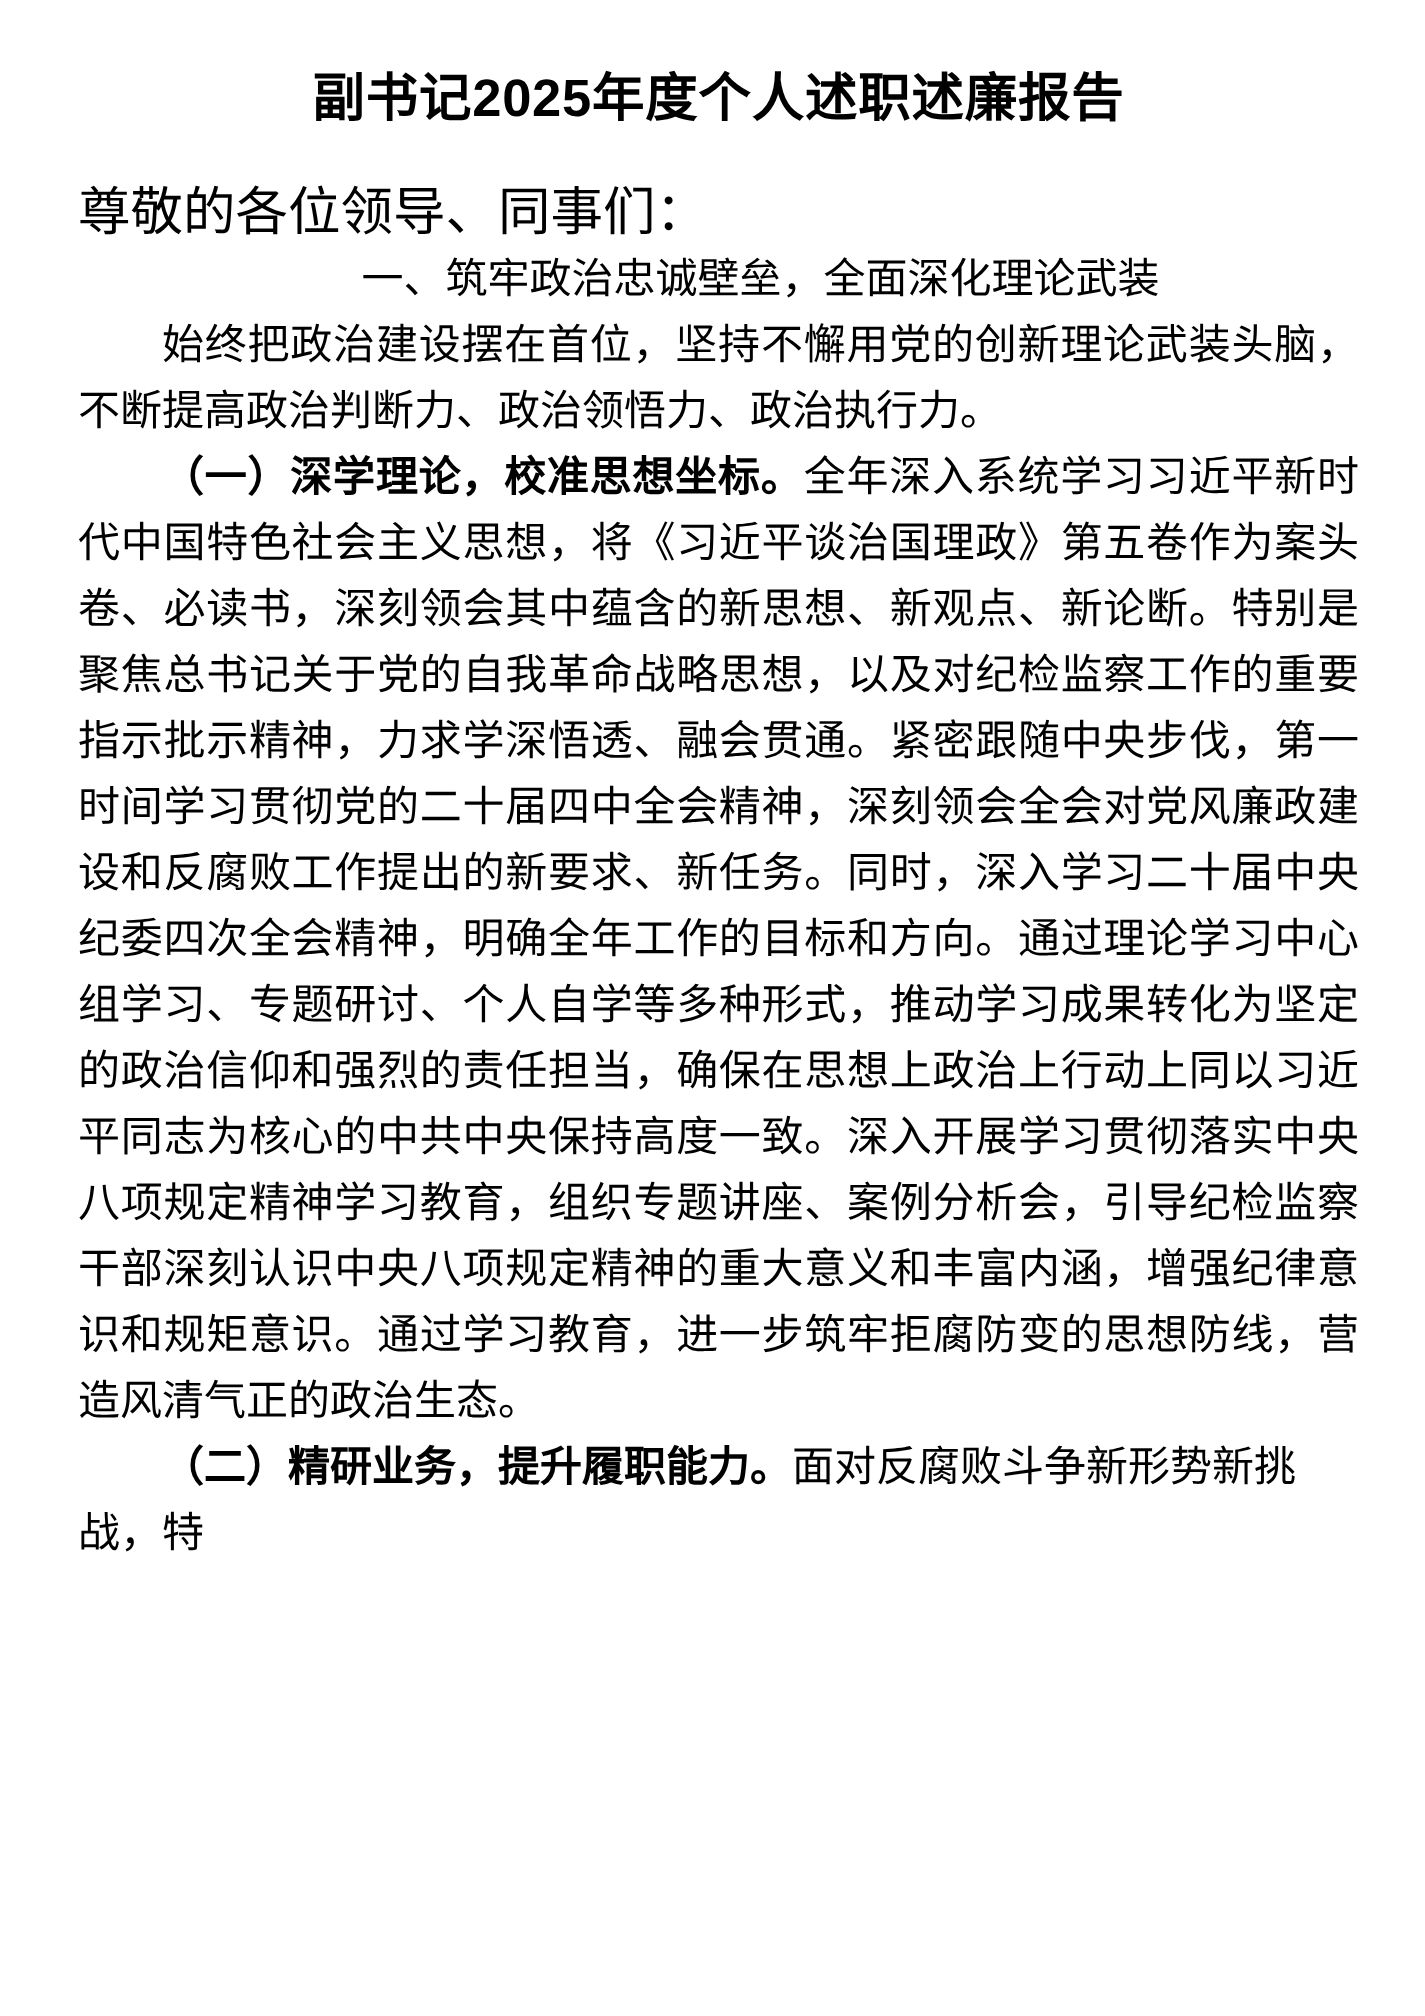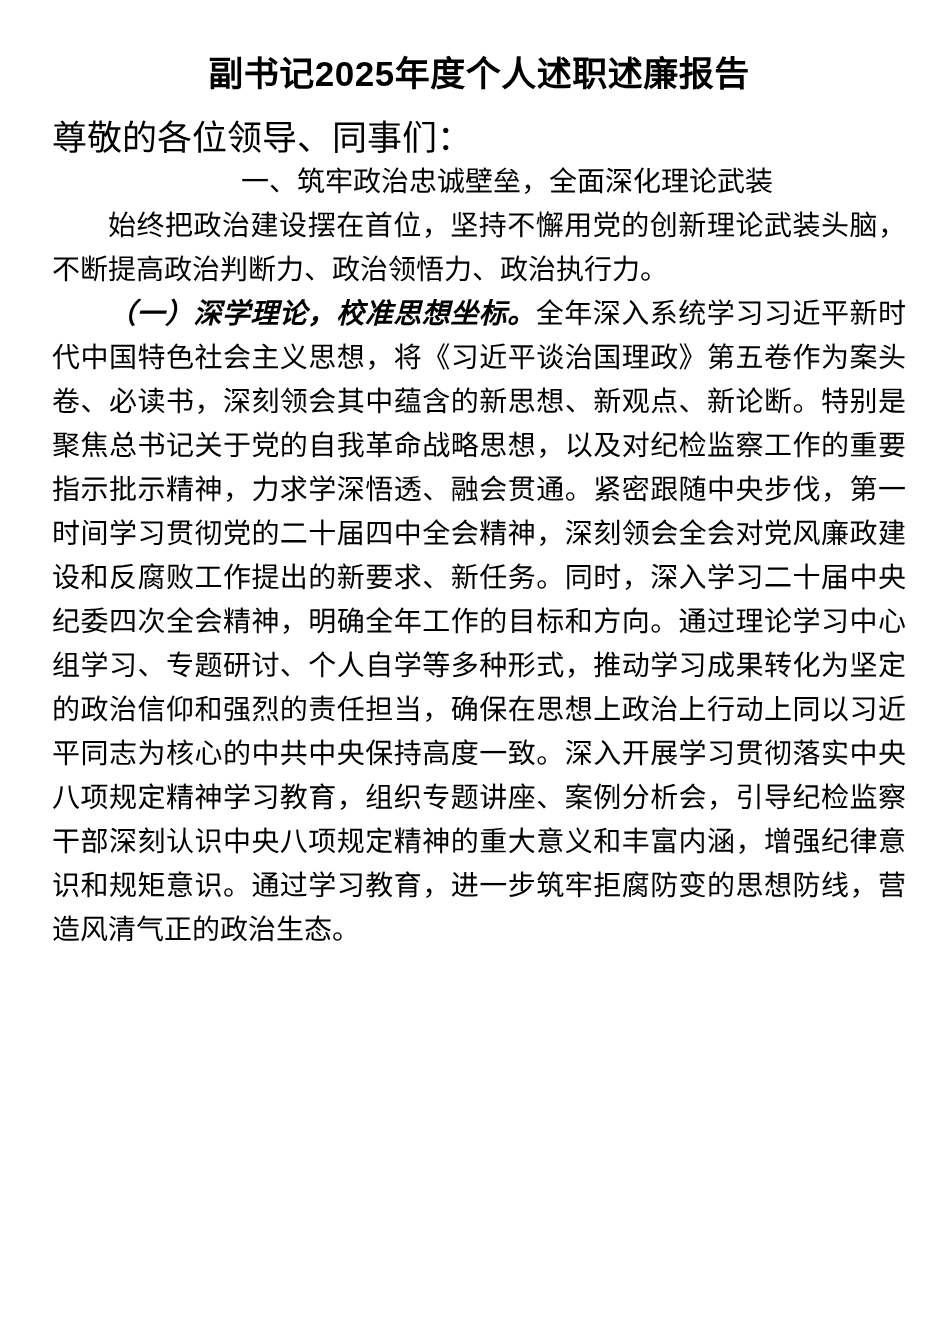--- a/index.html
+++ b/index.html
@@ -25,22 +25,22 @@
     position: absolute;
     left: 52px;
     top: 0;
     width: 854px;
   }
   .doc-title {
     font-size: 35px;
     font-weight: bold;
     text-align: center;
     line-height: 1.25;
-    margin: 0;
-    padding-top: 52px;
+    margin: 12px;
+    padding-top: 32px;
     letter-spacing: 0.5px;
     white-space: nowrap;
   }
   .salutation {
     font-size: 35px;
     line-height: 44px;
     margin: 0;
     padding-top: 20px;
     text-indent: 0;
     text-align: justify;
@@ -60,21 +60,20 @@
   }
   .heading-num {
     font-size: 28px;
     line-height: 44px;
     margin: 0;
     text-indent: 56px;
     text-align: center;
   }
   .lead {
     font-weight: bold;
-    font-style: italic;
   }
 </style>
 </head>
 <body>
 
 <div class="page">
   <div class="content">
 
     <h1 class="doc-title">副书记2025年度个人述职述廉报告</h1>
 
@@ -82,15 +81,18 @@
 
 
     <p class="heading-num">一、筑牢政治忠诚壁垒，全面深化理论武装</p>
 
     <p class="para">始终把政治建设摆在首位，坚持不懈用党的创新理论武装头脑，不断提高政治判断力、政治领悟力、政治执行力。</p>
 
     <p class="para">
       <span class="lead">（一）深学理论，校准思想坐标。</span><span>全年深入系统学习习近平新时代中国特色社会主义思想，将《习近平谈治国理政》第五卷作为案头卷、必读书，深刻领会其中蕴含的新思想、新观点、新论断。特别是聚焦总书记关于党的自我革命战略思想，以及对纪检监察工作的重要指示批示精神，力求学深悟透、融会贯通。紧密跟随中央步伐，第一时间学习贯彻党的二十届四中全会精神，深刻领会全会对党风廉政建设和反腐败工作提出的新要求、新任务。同时，深入学习二十届中央纪委四次全会精神，明确全年工作的目标和方向。通过理论学习中心组学习、专题研讨、个人自学等多种形式，推动学习成果转化为坚定的政治信仰和强烈的责任担当，确保在思想上政治上行动上同以习近平同志为核心的中共中央保持高度一致。深入开展学习贯彻落实中央八项规定精神学习教育，组织专题讲座、案例分析会，引导纪检监察干部深刻认识中央八项规定精神的重大意义和丰富内涵，增强纪律意识和规矩意识。通过学习教育，进一步筑牢拒腐防变的思想防线，营造风清气正的政治生态。</span>
     </p>
 
+    <p class="para para-last-flush">
+      <span class="lead">（二）精研业务，提升履职能力。</span><span>面对反腐败斗争新形势新挑战，特</span>
+    </p>
 
   </div>
 </div>
 
 </body></html>

